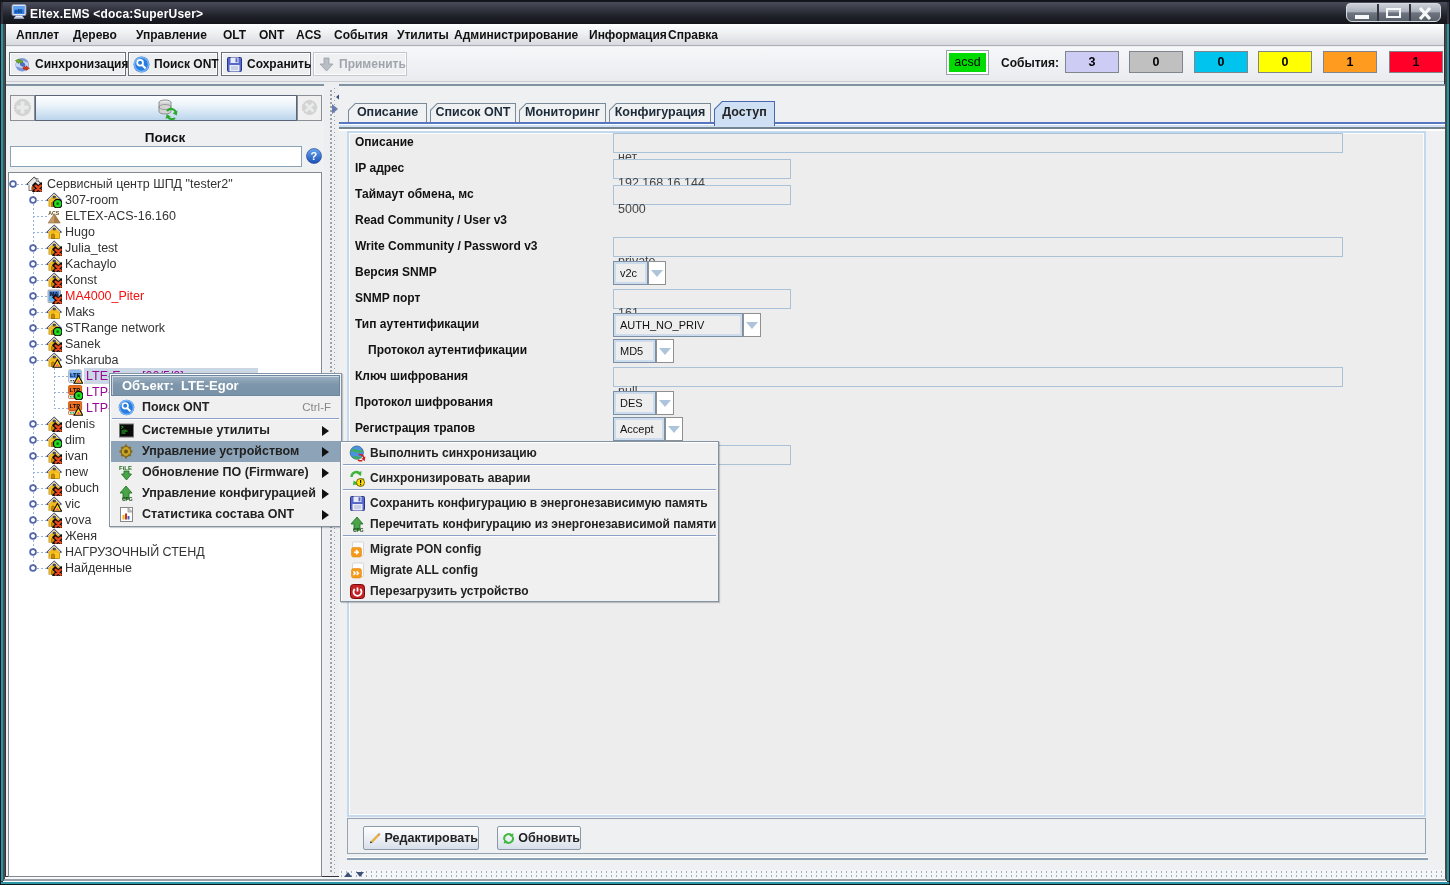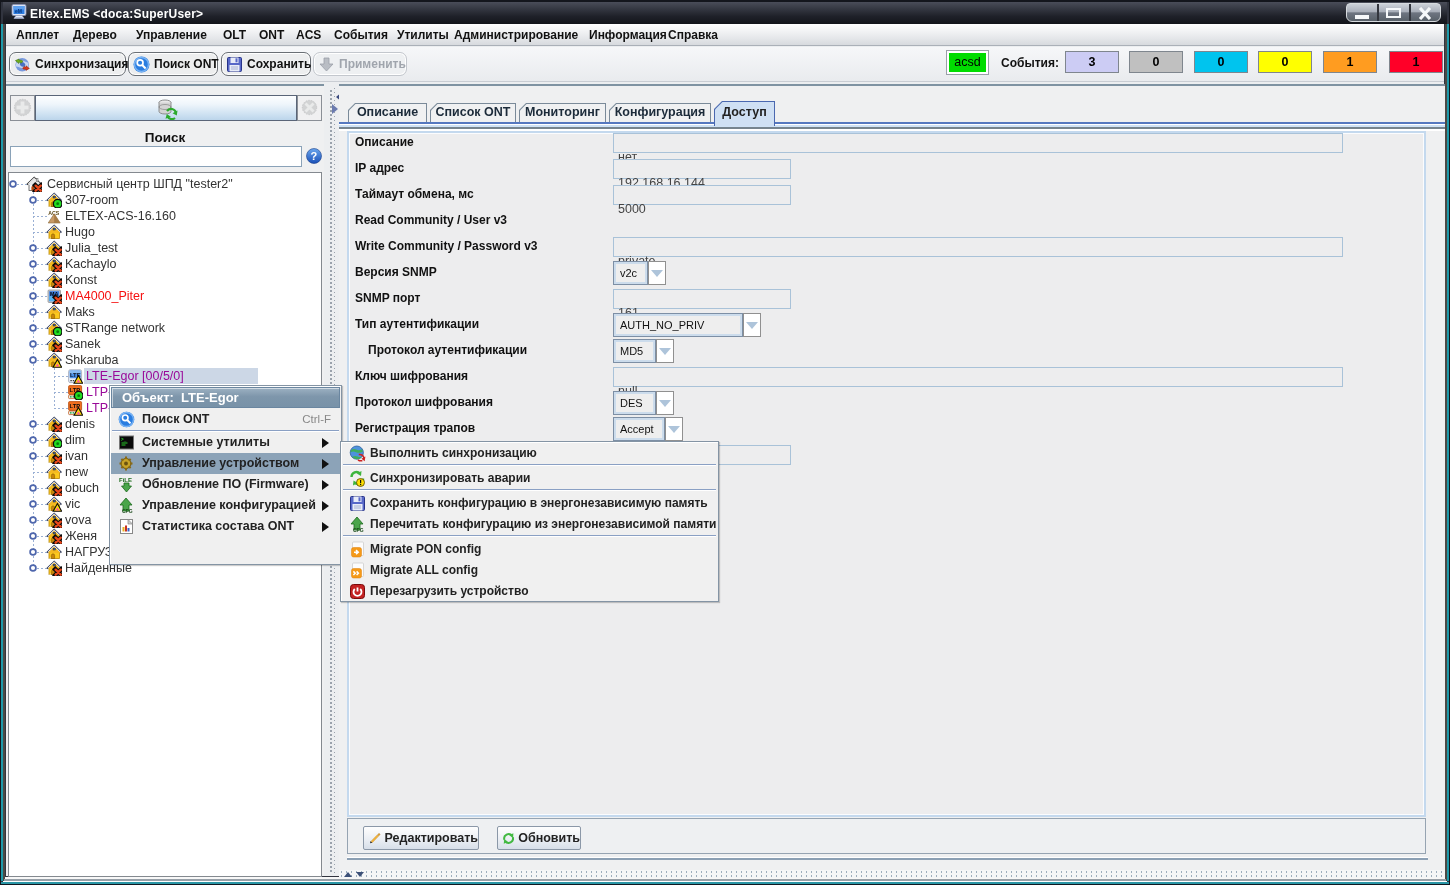--- a/index.html
+++ b/index.html
@@ -15,21 +15,21 @@
   background:linear-gradient(180deg,#4a4d59 0%,#32353f 35%,#1f2129 65%,#13151b 100%); }
 #title-text { position:absolute; left:27px; top:5px; color:#fff; font-weight:bold; font-size:12px; letter-spacing:0.2px; }
 
 #menubar { position:absolute; left:6px; top:24px; right:6px; height:22px;
   background:linear-gradient(180deg,#ffffff,#e4e6e9 70%,#d7dade); border-bottom:1px solid #aab0b8;
   font-weight:bold; font-size:12px; color:#111; }
 #menubar span { position:absolute; top:4px; }
 
 #toolbar { position:absolute; left:6px; top:47px; right:6px; height:35px;
   background:linear-gradient(180deg,#f6f7f9,#e9ebee); border-bottom:1px solid #c9cdd3; }
-.tbtn { position:absolute; top:5px; height:24px; border:1px solid #6a6f75; border-radius:7px;
+.tbtn { position:absolute; top:5px; height:24px; border:1px solid #6a6f75; border-radius:0;
   background:#edeeef; box-shadow:inset 0 0 0 1px #fff; font-weight:bold; font-size:12px; color:#111;
   display:flex; align-items:center; }
 .tbtn svg { margin:0 4px 0 4px; flex:0 0 auto; }
 .tbtn span { white-space:nowrap; }
 .tbtn.dis { border-color:#c3c7cd; background:#eef0f2; color:#a0a5ad; }
 
 #acsd { position:absolute; left:941px; top:4px; width:41px; height:23px; background:#00dc00;
   border:2px solid #fff; outline:1px solid #9aa0a8; font-size:12.5px; color:#000; text-align:center; line-height:19px; }
 .evlabel { position:absolute; left:995px; top:9px; font-weight:bold; font-size:12px; color:#111; }
 .evbox { position:absolute; top:4px; width:54px; height:22px; border:1px solid #7f868e; text-align:center;
@@ -644,21 +644,21 @@
           <path d="M15.8 0.6 L15.2 7.6 L9.6 3.6 Z" fill="#42b942"></path>
           <path d="M14.8 6.4 A6.6 6.6 0 0 1 3.2 12.4" fill="none" stroke="#42b942" stroke-width="3"></path>
           <path d="M1.2 16.4 L1.8 9.4 L7.4 13.4 Z" fill="#42b942"></path>
         </svg>
         <span style="margin-left:4px">Обновить</span>
       </div>
     <div class="ab" style="left:0;top:784px;width:1106px;height:8px;background:#f5f6f7;background-image:radial-gradient(#68829a 0.55px, transparent 0.75px);background-size:5px 4px"></div>
     <div class="ab" style="left:5px;top:786px;width:0;height:0;border:4px solid transparent;border-bottom:5px solid #3c5078;border-top:none"></div>
     <div class="ab" style="left:17px;top:786px;width:0;height:0;border:4px solid transparent;border-top:5px solid #3c5078;border-bottom:none"></div>
     </div>
-<div class="menu" style="left:109px;top:385px;width:233px;height:180px">
+<div class="menu" style="left:109px;top:373px;width:233px;height:154px">
   <div class="ab" style="left:1px;top:1px;right:1px;height:21px;background:linear-gradient(180deg,#9cb1c2,#7e96ab 45%,#7892a8);border:1px solid #6a86a0;box-shadow:inset 1px 1px 0 rgba(255,255,255,0.55);color:#fff;font-weight:bold;font-size:13px;padding:2px 0 0 10px">Объект:&nbsp; LTE-Egor</div>
   <div class="mi" style="top:23px;">
         <svg class="mico" width="17" height="17" viewBox="0 0 17 17">
           <circle cx="8.5" cy="8.5" r="7.8" fill="#2a7de0"></circle>
           <circle cx="8.5" cy="8.5" r="7" fill="none" stroke="#7ab4f4" stroke-width="1.4"></circle>
           <circle cx="7.2" cy="6.8" r="2.8" fill="none" stroke="#fff" stroke-width="1.6"></circle>
           <path d="M9.2 9 L12.5 12.4" stroke="#fff" stroke-width="2"></path>
         </svg>
         <span class="mtxt">Поиск ONT</span>
         <span class="ab" style="right:9px;top:4px;font-weight:normal;font-size:11.5px;color:#888">Ctrl-F</span>

